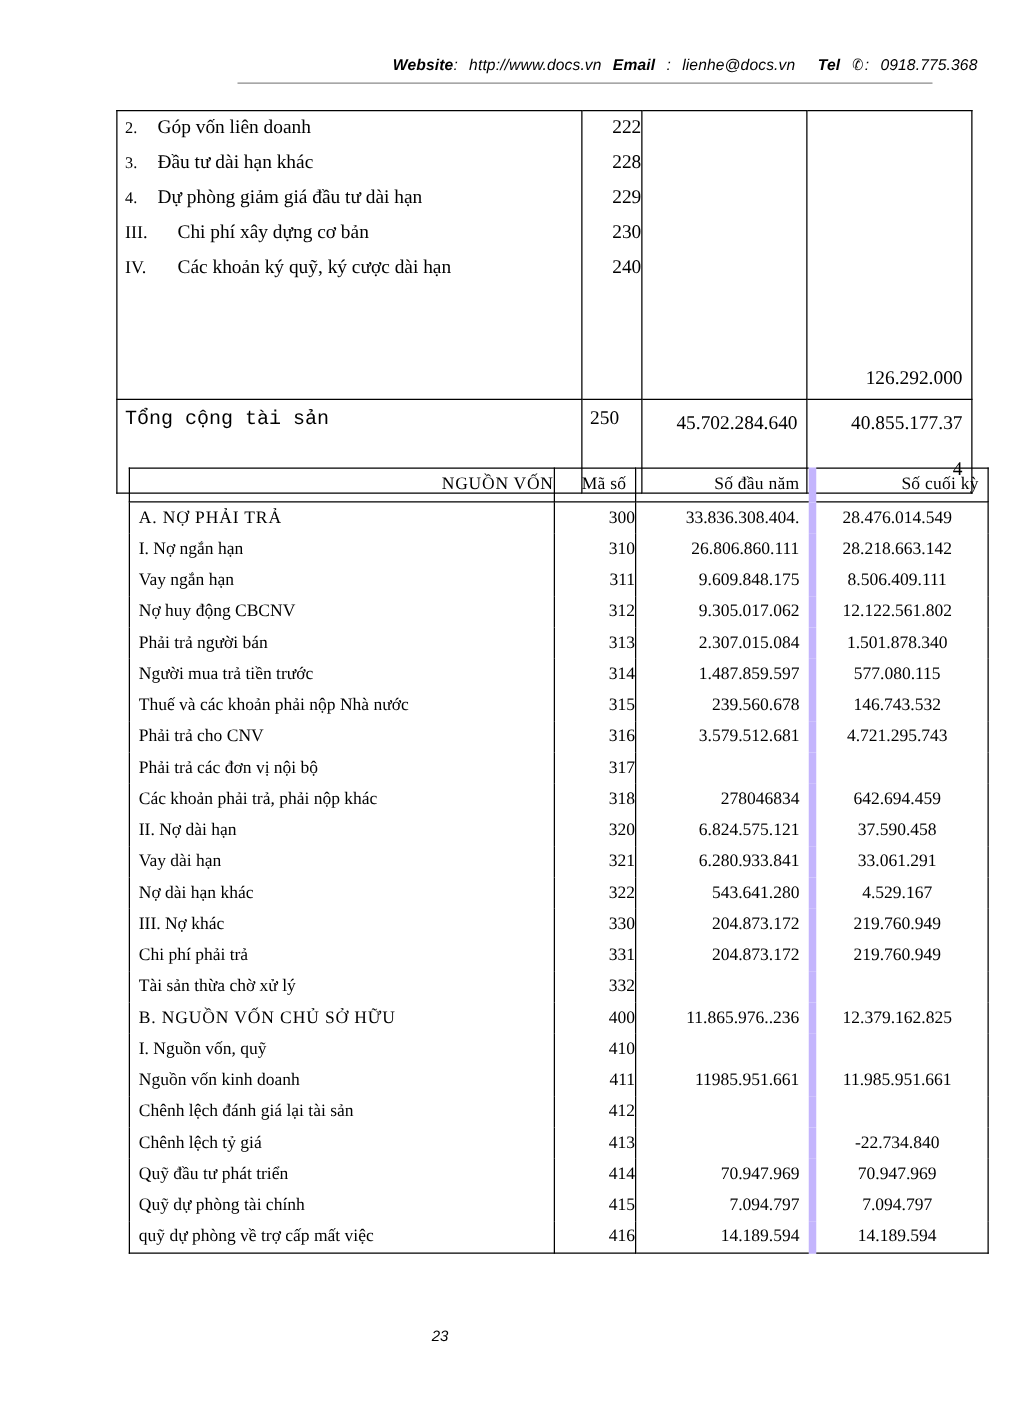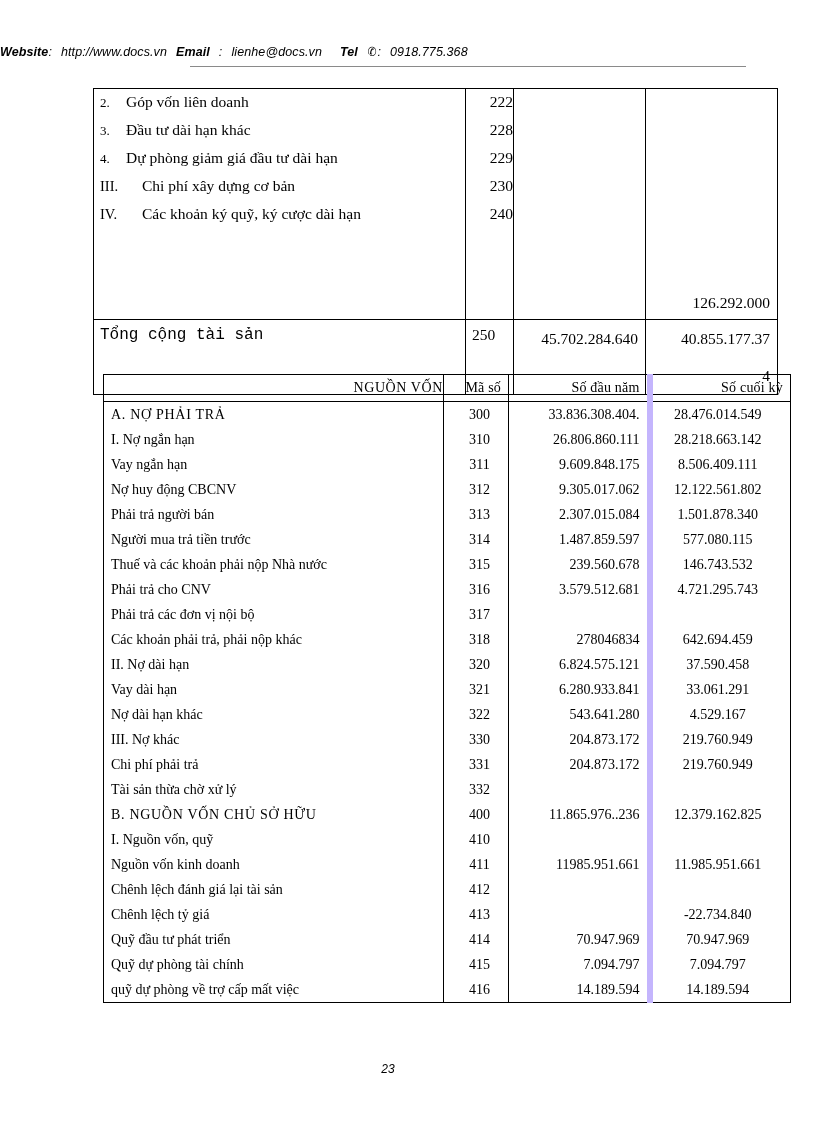--- a/index.html
+++ b/index.html
@@ -15,26 +15,27 @@
     color: #000000;
     overflow: hidden;
   }
 
   
   .page-header {
     position: absolute;
     left: 0;
     top: 44px;
     width: 758px;
-    text-align: left;
+    text-align: right;
     font-size: 12.5px;
     font-style: italic;
     font-family: "Liberation Sans", "DejaVu Sans", sans-serif;
     white-space: nowrap;
     letter-spacing: 0.1px;
+    padding-left: 24px;
   }
   .page-header .lbl { font-weight: bold; font-style: italic; }
   .page-header .val { font-weight: normal; font-style: italic; }
   .page-header .gap { display: inline-block; width: 9px; }
   .phone-glyph {
     display: inline-block;
     font-weight: bold;
     font-style: normal;
     transform: scaleX(0.85);
   }
@@ -119,21 +120,21 @@
     border: none;
     height: 25px;
     line-height: 25px;
     vertical-align: middle;
     font-weight: normal;
     white-space: nowrap;
     overflow: hidden;
   }
   
   .tbl2 .col-name  { border-left: 1px solid #000; border-right: 1px solid #000; padding-left: 7px; text-align: left; }
-  .tbl2 .col-code  { border-right: 1px solid #000; padding-left: 7px; text-align: center; }
+  .tbl2 .col-code  { border-right: 1px solid #000; padding-left: 7px; text-align: right; }
   .tbl2 .col-open  { border-right: 6px solid #c4b5fd; padding-right: 7px; text-align: right; }
   .tbl2 .col-close { border-right: 1px solid #000; padding-right: 7px; text-align: center; }
 
   .tbl2 thead th {
     border-top: 1px solid #000;
     border-bottom: 1px solid #000;
     height: 26px;
     line-height: 26px;
     letter-spacing: 0.6px;
   }
@@ -149,21 +150,20 @@
   
   .page-number {
     position: absolute;
     left: 0;
     top: 1062px;
     width: 704px;
     text-align: center;
     font-size: 12px;
     font-style: italic;
     font-family: "Liberation Sans", "DejaVu Sans", sans-serif;
-    padding-left: 36px;
   }
 </style>
 </head>
 <body>
 
 <div class="page-header">
   <span class="lbl">Website</span><span class="val">:</span><span class="gap"></span><span class="val">http://www.docs.vn</span><span class="gap"></span><span class="lbl">Email</span><span class="gap"></span><span class="val">:</span><span class="gap"></span><span class="val">lienhe@docs.vn</span><span class="gap"></span><span class="gap"></span><span class="lbl">Tel</span><span class="gap"></span><span class="phone-glyph">✆</span><span class="val">:</span><span class="gap"></span><span class="val">0918.775.368</span>
 </div>
 <div class="header-rule"></div>
 

